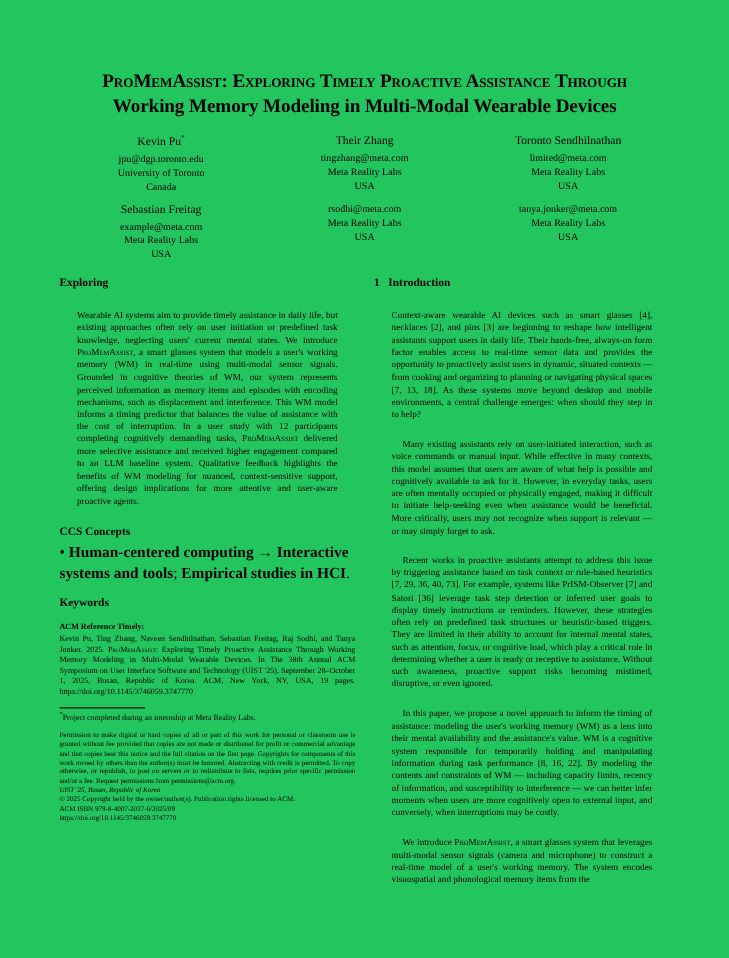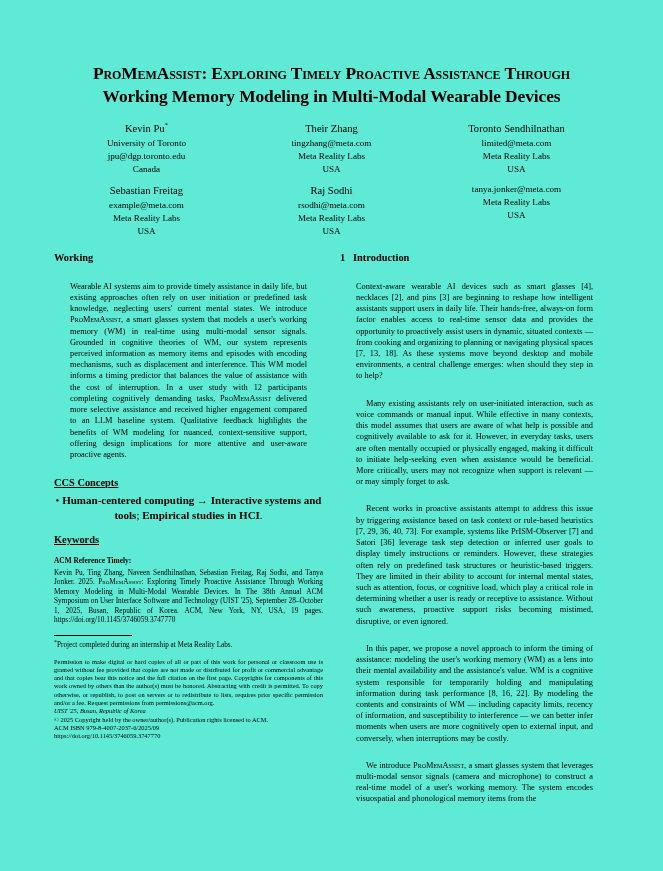--- a/index.html
+++ b/index.html
@@ -4,21 +4,21 @@
 <style>
   html, body {
     margin: 0;
     padding: 0;
     background: #ffffff;
   }
   .page {
     width: 663px;
     height: 871px;
     position: relative;
-    background: #5eead4;
+    background: #22c55e;
     font-family: "Liberation Serif", serif;
     color: #000000;
     overflow: hidden;
     box-sizing: border-box;
     padding: 62px 54px 10px 54px;
   }
   .title {
     text-align: center;
     font-size: 17.4px;
     line-height: 1.30;
@@ -62,40 +62,39 @@
     line-height: 1.345;
     text-align: justify;
   }
   .sec-h {
     font-size: 10.4px;
     font-weight: bold;
     margin: 0 0 3px 0;
   }
   .sec-h.spaced {
     margin-top: 10px;
-    text-decoration: underline;
   }
   .sec-h .num {
     display: inline-block;
     width: 13px;
   }
   p {
     margin: 16px;
     text-indent: 10px;
   }
   p.noind {
     text-indent: 0;
   }
   p + p {
     margin-top: 0;
   }
   .ccs {
-    font-size: 11px;
+    font-size: 14px;
     line-height: 1.35;
-    text-align: center;
+    text-align: left;
   }
   .ccs b {
     font-weight: bold;
   }
   .kw {
     font-size: 8.35px;
     line-height: 1.35;
   }
   .acmref-h {
     font-size: 7.4px;
@@ -135,22 +134,22 @@
 <div class="page">
 
   <div class="title">
     <span class="sc">ProMemAssist: Exploring Timely Proactive Assistance Through</span><br>
     <span>Working Memory Modeling in Multi-Modal Wearable Devices</span>
   </div>
 
   <div class="authors">
     <div class="author">
       <div class="name"><span>Kevin Pu</span><span class="sup">*</span></div>
+      <div>jpu@dgp.toronto.edu</div>
       <div>University of Toronto</div>
-      <div>jpu@dgp.toronto.edu</div>
       <div>Canada</div>
     </div>
     <div class="author">
       <div class="name">Their Zhang</div>
       <div>tingzhang@meta.com</div>
       <div>Meta Reality Labs</div>
       <div>USA</div>
     </div>
     <div class="author">
       <div class="name">Toronto Sendhilnathan</div>
@@ -158,36 +157,35 @@
       <div>Meta Reality Labs</div>
       <div>USA</div>
     </div>
     <div class="author">
       <div class="name">Sebastian Freitag</div>
       <div>example@meta.com</div>
       <div>Meta Reality Labs</div>
       <div>USA</div>
     </div>
     <div class="author">
-      <div class="name">Raj Sodhi</div>
       <div>rsodhi@meta.com</div>
       <div>Meta Reality Labs</div>
       <div>USA</div>
     </div>
     <div class="author">
       <div>tanya.jonker@meta.com</div>
       <div>Meta Reality Labs</div>
       <div>USA</div>
     </div>
   </div>
 
   <div class="columns">
 
     <div class="col">
-      <div class="sec-h">Working</div>
+      <div class="sec-h">Exploring</div>
       <p class="noind">Wearable AI systems aim to provide timely assistance in daily life, but existing approaches often rely on user initiation or predefined task knowledge, neglecting users' current mental states. We introduce <span class="sc">ProMemAssist</span>, a smart glasses system that models a user's working memory (WM) in real-time using multi-modal sensor signals. Grounded in cognitive theories of WM, our system represents perceived information as memory items and episodes with encoding mechanisms, such as displacement and interference. This WM model informs a timing predictor that balances the value of assistance with the cost of interruption. In a user study with 12 participants completing cognitively demanding tasks, <span class="sc">ProMemAssist</span> delivered more selective assistance and received higher engagement compared to an LLM baseline system. Qualitative feedback highlights the benefits of WM modeling for nuanced, context-sensitive support, offering design implications for more attentive and user-aware proactive agents.</p>
 
       <div class="sec-h spaced">CCS Concepts</div>
       <div class="ccs">
         <span>•</span>
         <b>Human-centered computing</b>
         <span>→</span>
         <b>Interactive systems and tools</b><span>;</span>
         <b>Empirical studies in HCI</b><span>.</span>
       </div>

